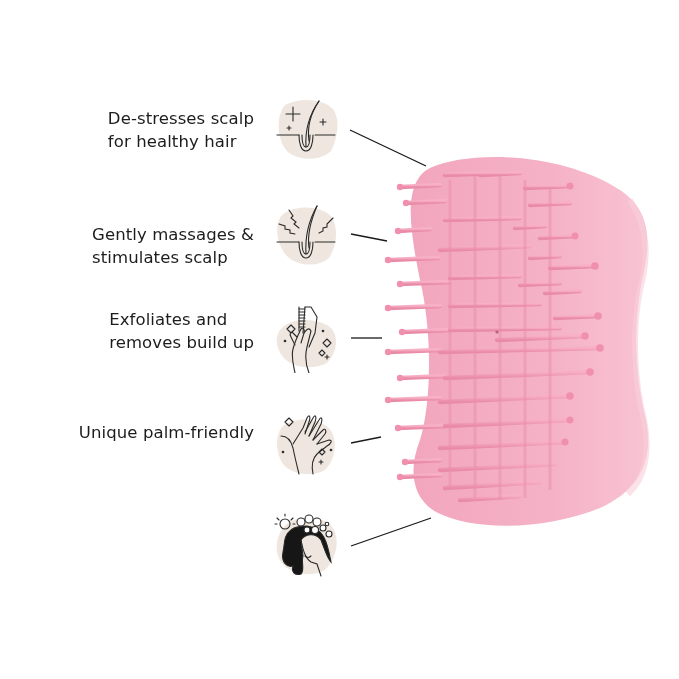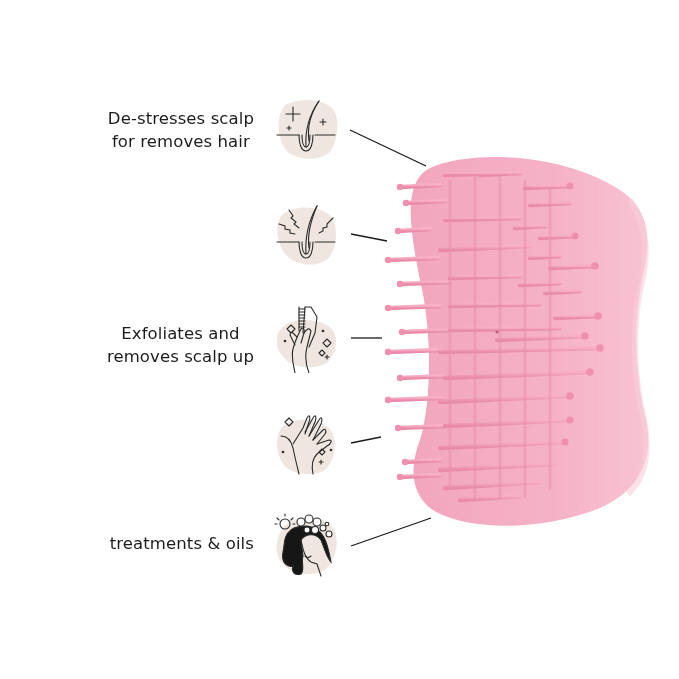--- a/index.html
+++ b/index.html
@@ -1,43 +1,47 @@
 <!DOCTYPE html>
 <html><head>
   <meta charset="utf-8">
   <style>
     html, body { margin: 0; padding: 0; background: #ffffff; }
     body { width: 679px; height: 679px; position: relative; overflow: hidden;
            font-family: "DejaVu Sans", "Liberation Sans", sans-serif; color: #1a1a1a; }
     .canvas { position: absolute; left: 0; top: 0; width: 679px; height: 679px; }
-    .feature-text { position: absolute; right: 425px; text-align: center;
+    .feature-text { position: absolute; right: 425px; text-align: left;
                     font-size: 16.5px; line-height: 23px; letter-spacing: 0.1px;
                     color: #1c1c1c; white-space: nowrap; }
     .feature-text span { display: block; }
     .icon { position: absolute; width: 70px; height: 70px; }
     .icon svg { width: 70px; height: 70px; display: block; }
     .connectors, .product { position: absolute; left: 0; top: 0; }
   </style>
 </head>
 <body>
 
 <div class="canvas">
 
   <div class="feature-text" style="top:107px">
     <span>De-stresses scalp</span>
-    <span>for removes hair</span>
-  </div>
-  <div class="feature-text" style="top:322px">
+    <span>for healthy hair</span>
+  </div>
+  <div class="feature-text" style="top:223px">
+    <span>Gently massages &amp;</span>
+    <span>stimulates scalp</span>
+  </div>
+  <div class="feature-text" style="top:308px">
     <span>Exfoliates and</span>
-    <span>removes scalp up</span>
+    <span>removes build up</span>
   </div>
   <div class="feature-text" style="top:421px">
+    <span>Unique palm-friendly</span>
   </div>
   <div class="feature-text" style="top:532px">
-    <span>treatments &amp; oils</span>
   </div>
 
   <div class="icon" style="left:271px;top:95px">
     <svg viewBox="0 0 70 70" fill="none" stroke="#2a2a2a" stroke-width="1.1" stroke-linecap="round">
       <path d="M14 10 C30 2 52 4 62 14 C70 26 66 44 60 56 C50 66 30 66 18 58 C6 48 4 22 14 10 Z" fill="#efe7df" stroke="none"></path>
       <path d="M6 40 H28 M44 40 H64"></path>
       <path d="M28 40 C28 48 30 56 35 56 C40 56 42 48 42 40"></path>
       <path d="M31 40 C31 46 32 52 35 52 C38 52 39 46 39 40"></path>
       <path d="M35 52 C34 36 38 20 48 6"></path>
       <path d="M38 46 C36 32 40 18 48 6"></path>

